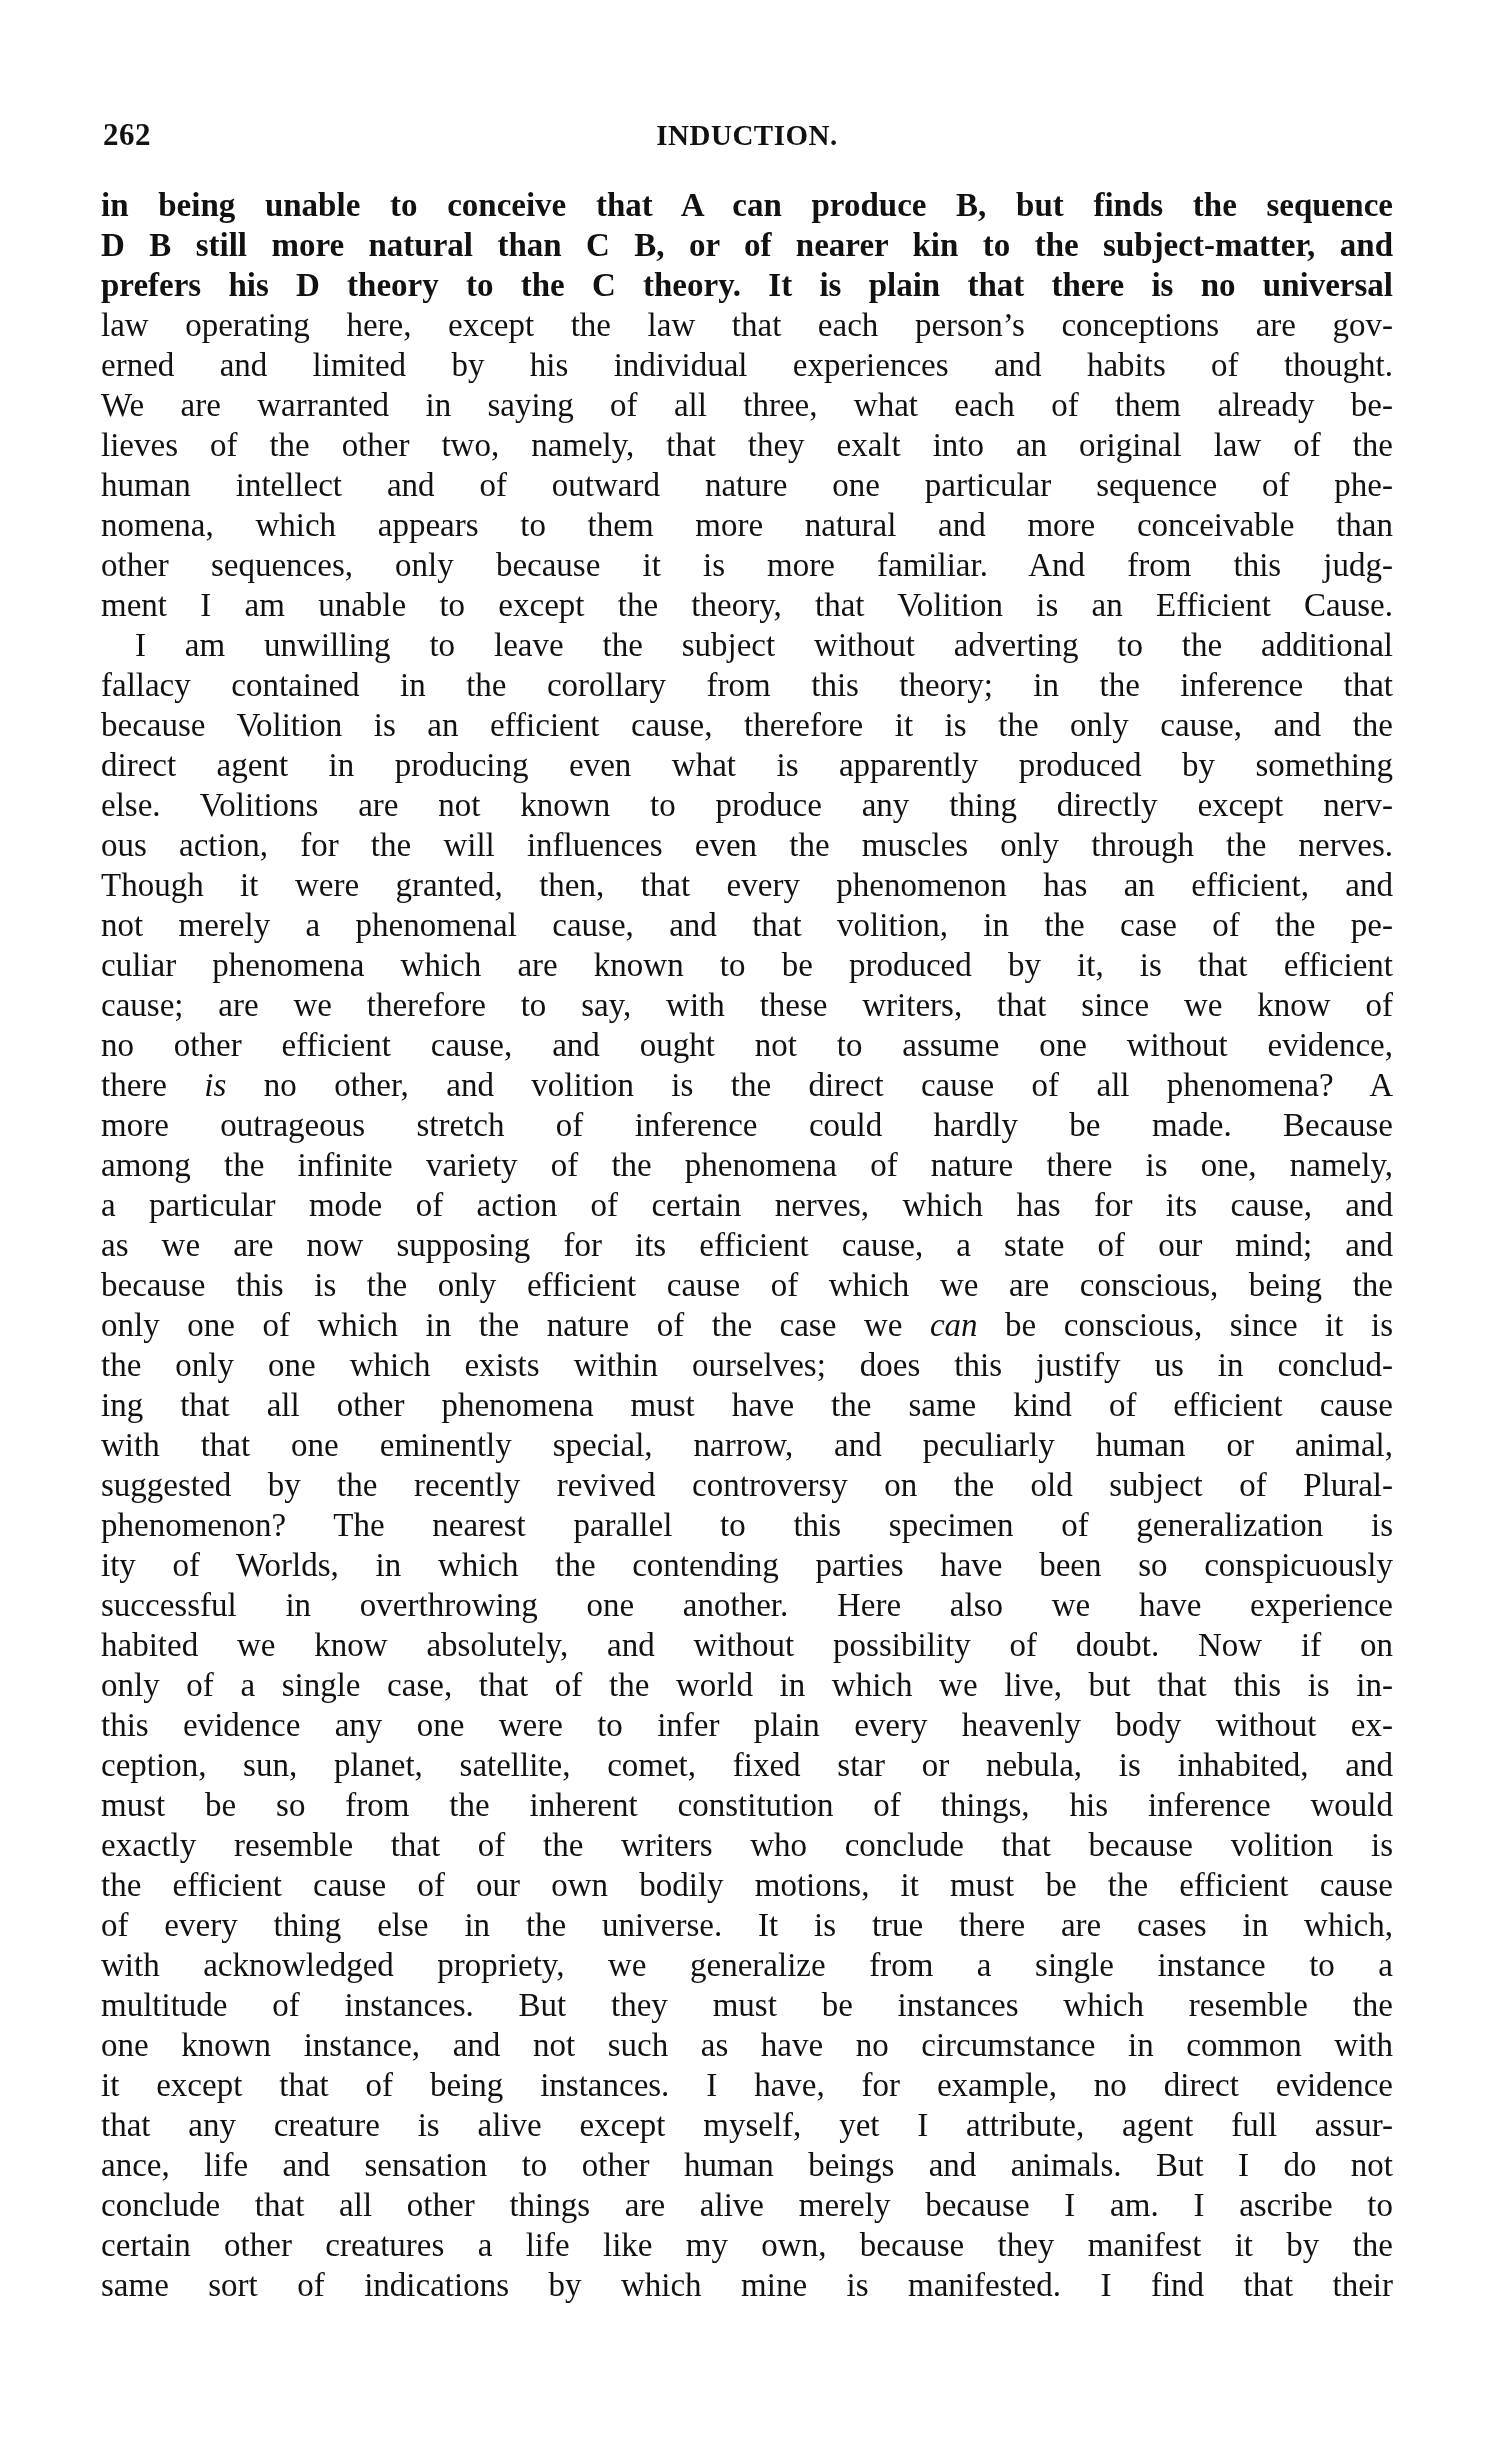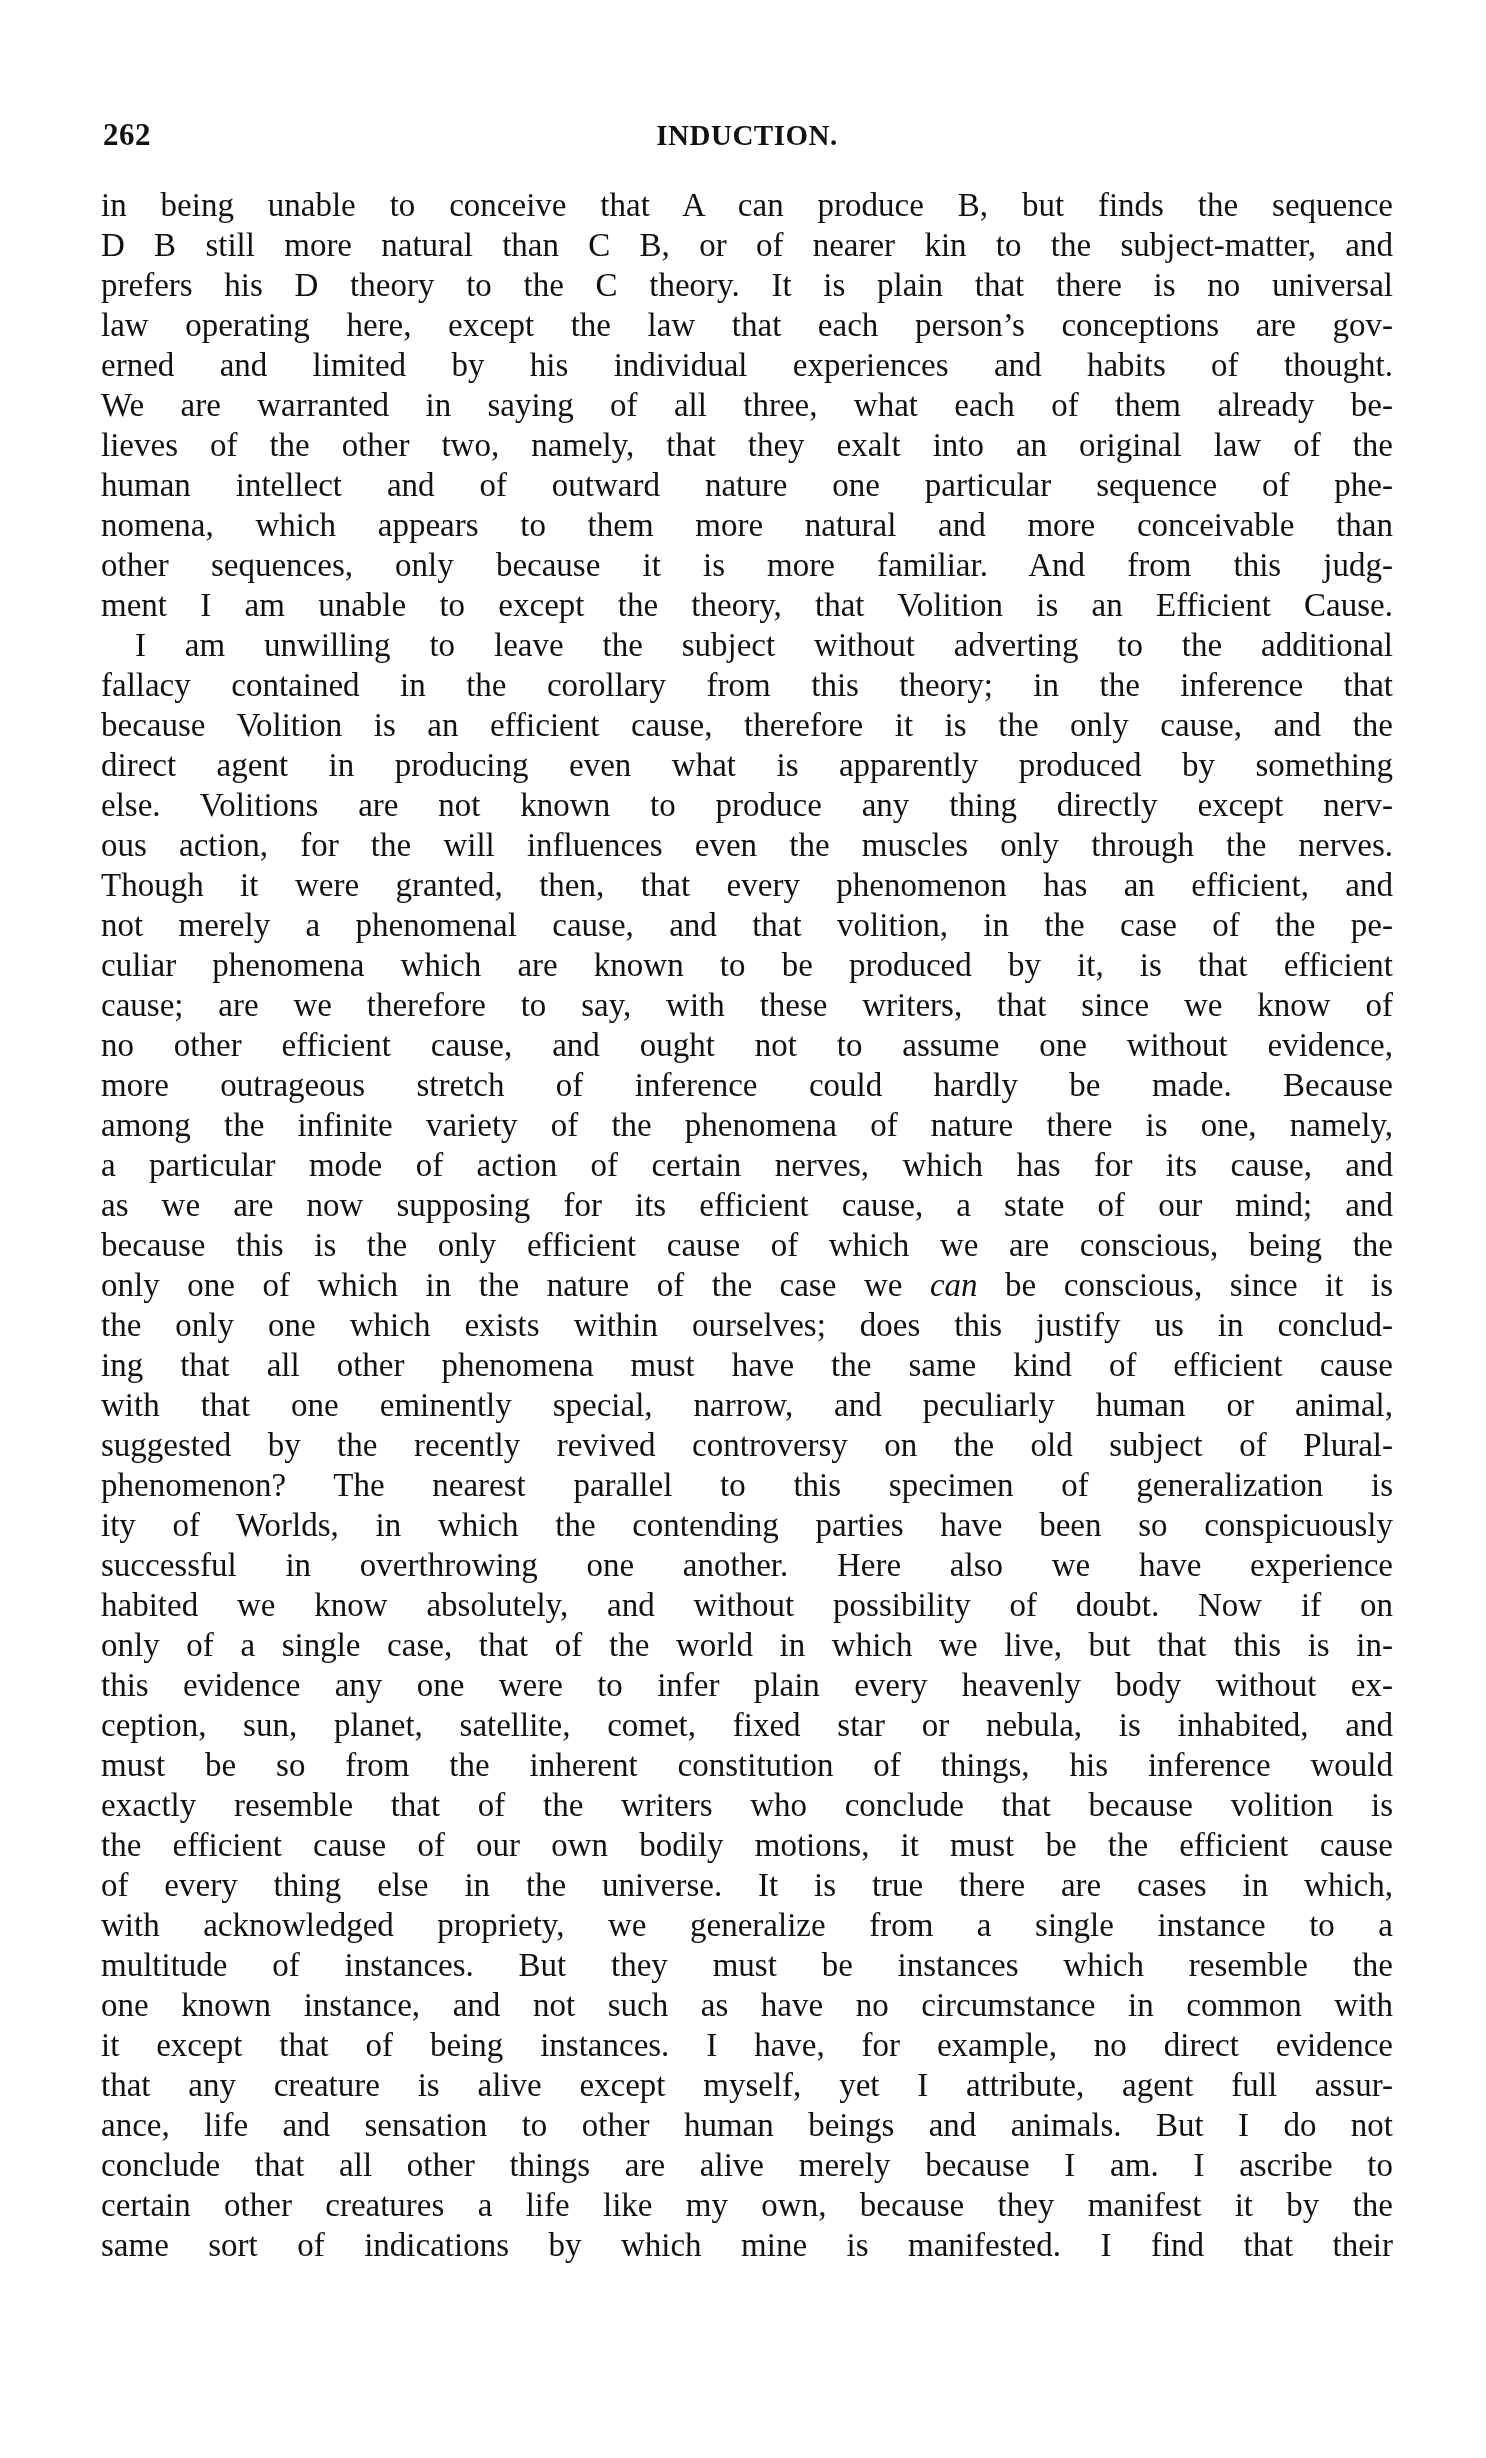--- a/index.html
+++ b/index.html
@@ -60,21 +60,21 @@
     line-height: 40px;
     font-size: 33px;
     white-space: nowrap;
     text-align: justify;
     text-align-last: justify;
     overflow: visible;
   }
   .line.indent { padding-left: 34px; }
   .seg { }
   .seg.italic { font-style: italic; }
-  .seg.bold { font-weight: normal; }
+  .seg.bold { font-weight: bold; }
 </style>
 </head>
 <body>
 
 <div class="page">
   <div class="running-head">
     <span class="page-number">262</span>
     <div class="running-title">INDUCTION.</div>
   </div>
   <div class="body-text" id="body-text">
@@ -93,20 +93,21 @@
       <div class="line"><span class="seg">fallacy contained in the corollary from this theory; in the inference that</span></div>
       <div class="line"><span class="seg">because Volition is an efficient cause, therefore it is the only cause, and the</span></div>
       <div class="line"><span class="seg">direct agent in producing even what is apparently produced by something</span></div>
       <div class="line"><span class="seg">else.  Volitions are not known to produce any thing directly except nerv-</span></div>
       <div class="line"><span class="seg">ous action, for the will influences even the muscles only through the nerves.</span></div>
       <div class="line"><span class="seg">Though it were granted, then, that every phenomenon has an efficient, and</span></div>
       <div class="line"><span class="seg">not merely a phenomenal cause, and that volition, in the case of the pe-</span></div>
       <div class="line"><span class="seg">culiar phenomena which are known to be produced by it, is that efficient</span></div>
       <div class="line"><span class="seg">cause; are we therefore to say, with these writers, that since we know of</span></div>
       <div class="line"><span class="seg">no other efficient cause, and ought not to assume one without evidence,</span></div>
+      <div class="line"><span class="seg">there </span><span class="seg italic">is</span><span class="seg"> no other, and volition is the direct cause of all phenomena?  A</span></div>
       <div class="line"><span class="seg">more outrageous stretch of inference could hardly be made.  Because</span></div>
       <div class="line"><span class="seg">among the infinite variety of the phenomena of nature there is one, namely,</span></div>
       <div class="line"><span class="seg">a particular mode of action of certain nerves, which has for its cause, and</span></div>
       <div class="line"><span class="seg">as we are now supposing for its efficient cause, a state of our mind; and</span></div>
       <div class="line"><span class="seg">because this is the only efficient cause of which we are conscious, being the</span></div>
       <div class="line"><span class="seg">only one of which in the nature of the case we </span><span class="seg italic">can</span><span class="seg"> be conscious, since it is</span></div>
       <div class="line"><span class="seg">the only one which exists within ourselves; does this justify us in conclud-</span></div>
       <div class="line"><span class="seg">ing that all other phenomena must have the same kind of efficient cause</span></div>
       <div class="line"><span class="seg">with that one eminently special, narrow, and peculiarly human or animal,</span></div>
       <div class="line"><span class="seg">suggested by the recently revived controversy on the old subject of Plural-</span></div>

